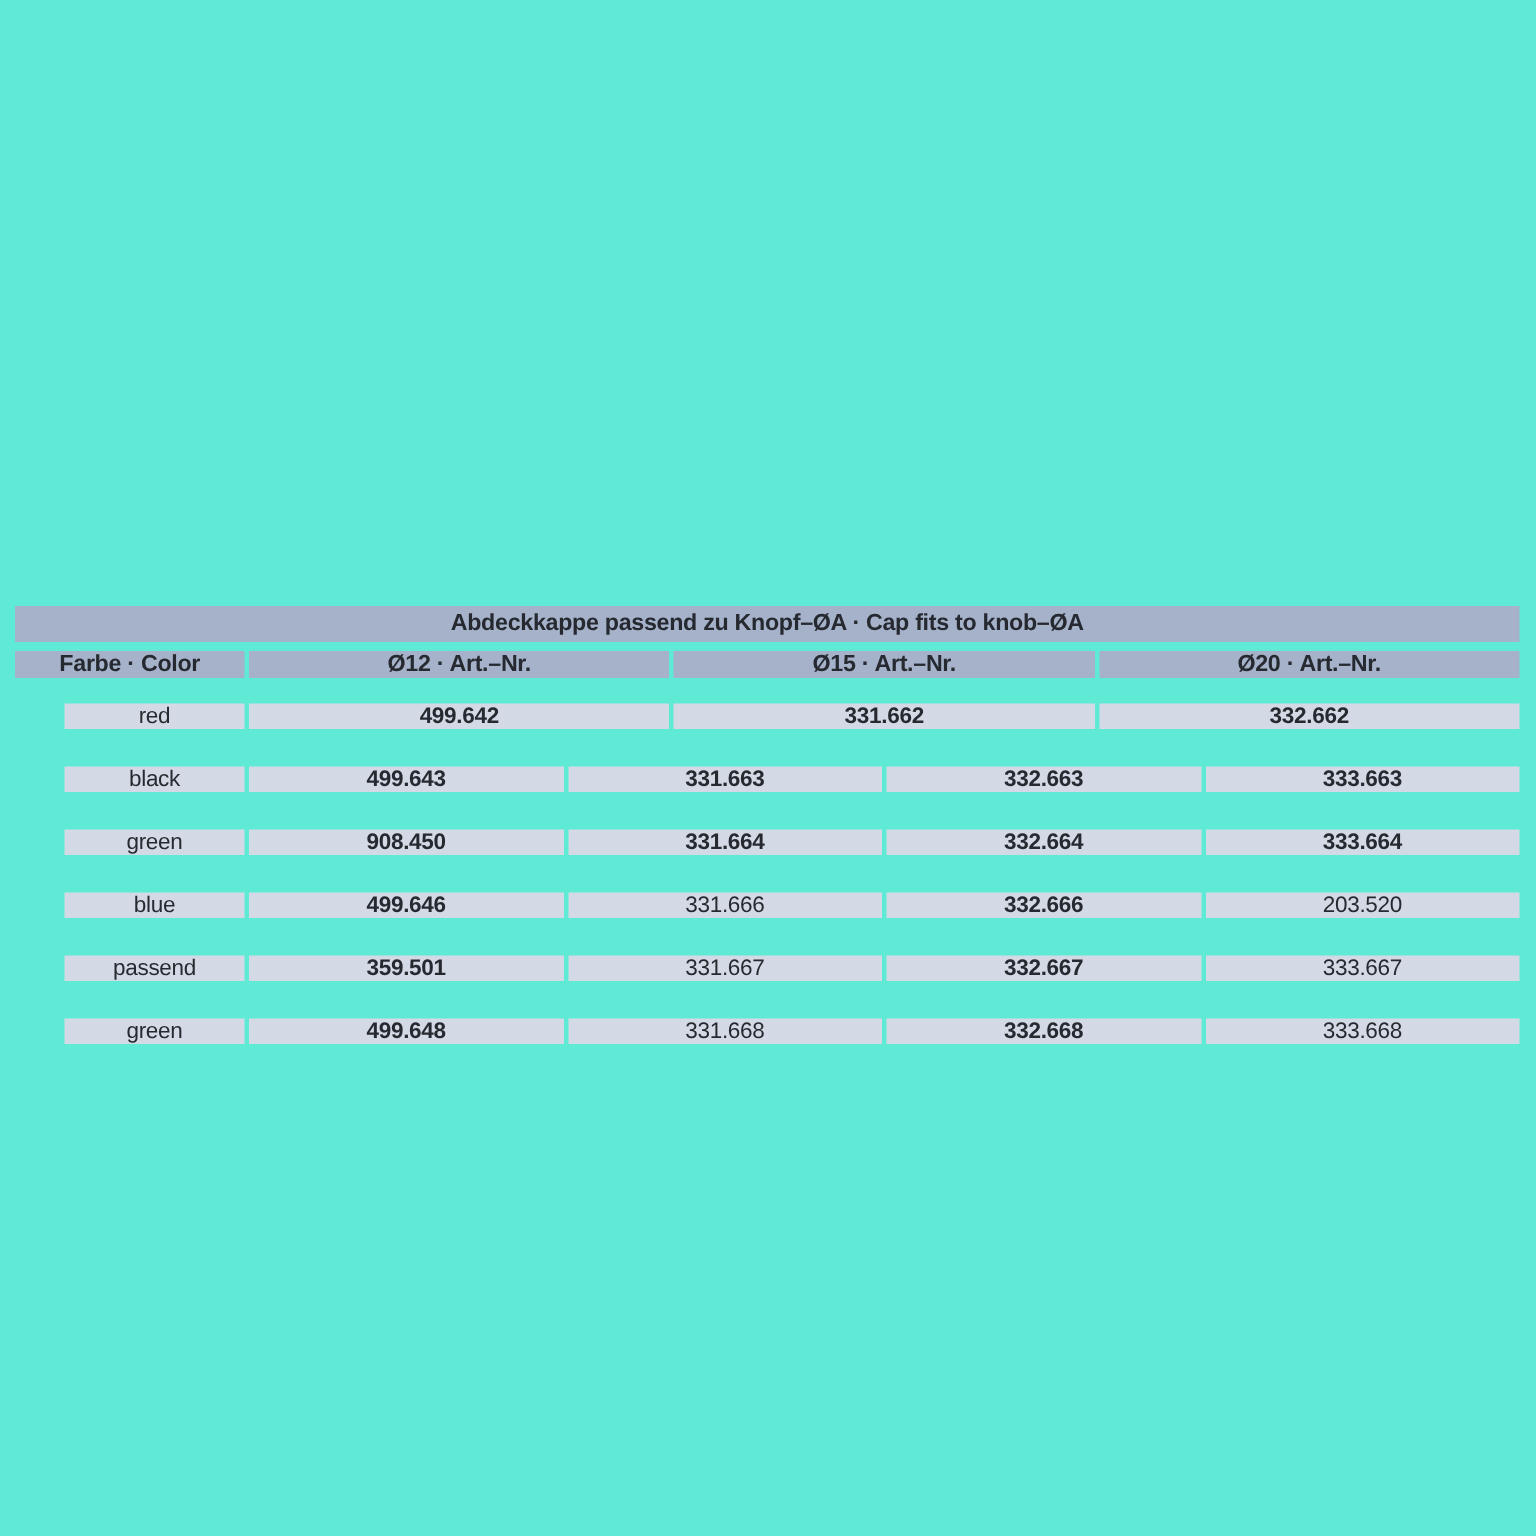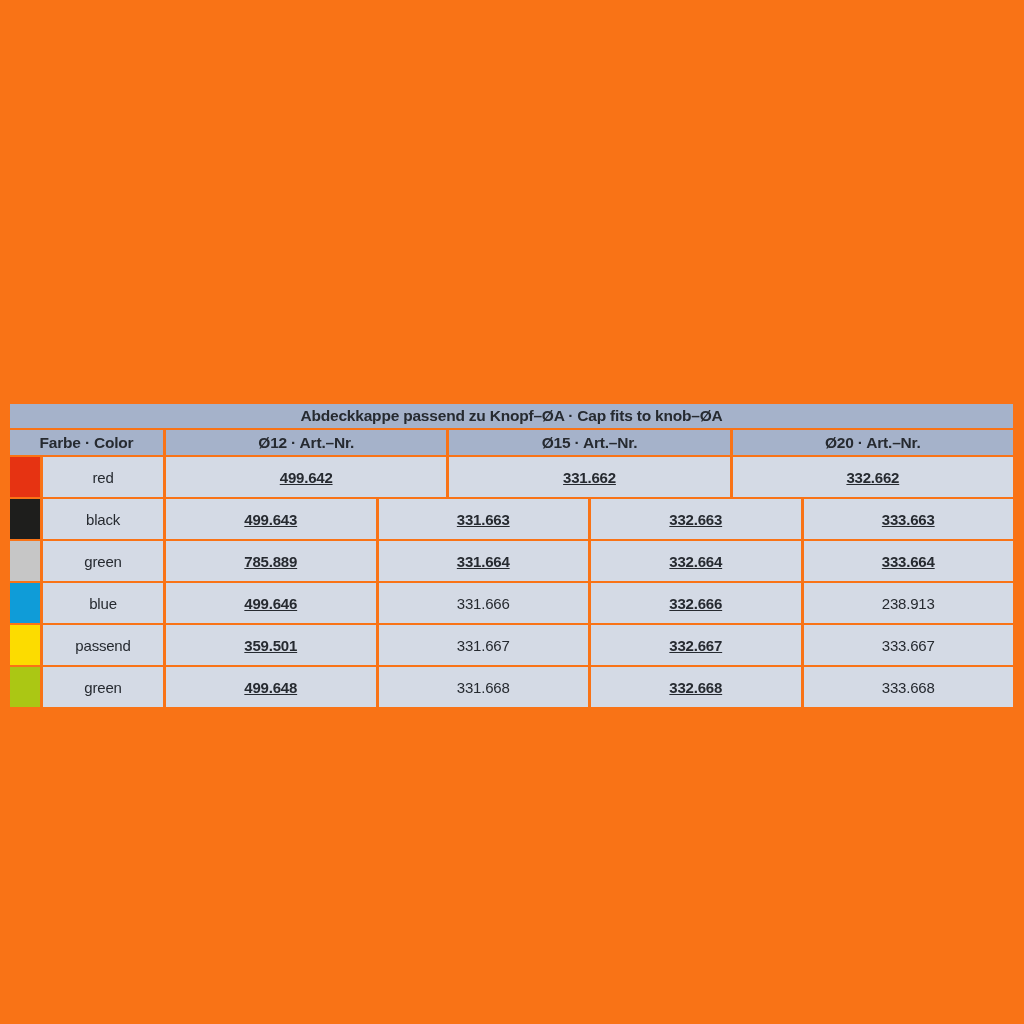--- a/index.html
+++ b/index.html
@@ -4,21 +4,21 @@
 <style>
   html, body {
     margin: 0;
     padding: 0;
     background: #ffffff;
   }
   .stage {
     position: relative;
     width: 1024px;
     height: 1024px;
-    background: #f97316;
+    background: #5eead4;
     font-family: "Liberation Sans", sans-serif;
     color: var(--text, #262a30);
     overflow: hidden;
   }
   .caps-table {
     position: absolute;
     left: 10px;
     top: 404px;
     width: 1003px;
     display: flex;
@@ -31,20 +31,21 @@
     display: flex;
     align-items: center;
     justify-content: center;
     font-weight: bold;
     font-size: 15.5px;
     letter-spacing: -0.2px;
   }
   .row {
     display: flex;
     gap: 3px;
+    align-items: center;
   }
   .header-row { height: 25px; }
   .data-row { height: 40px; }
   .cell {
     display: flex;
     align-items: center;
     justify-content: center;
     font-size: 15px;
     letter-spacing: -0.2px;
     overflow: hidden;
@@ -54,21 +55,21 @@
     font-weight: bold;
     font-size: 15.5px;
   }
   .data-row .cell {
     background: var(--row-bg, #d4dae5);
   }
   .col-label { width: 153px; flex: none; }
   .swatch    { width: 30px;  flex: none; }
   .name      { width: 120px; flex: none; }
   .num       { flex: 1; }
-  .bold      { font-weight: bold; text-decoration: underline; }
+  .bold      { font-weight: bold; }
 </style>
 </head>
 <body>
 
 <div class="stage">
   <div class="caps-table">
 
     <div class="title-bar">Abdeckkappe passend zu Knopf–ØA · Cap fits to knob–ØA</div>
 
     <div class="row header-row">
@@ -91,33 +92,33 @@
       <div class="cell name">black</div>
       <div class="cell num bold">499.643</div>
       <div class="cell num bold">331.663</div>
       <div class="cell num bold">332.663</div>
       <div class="cell num bold">333.663</div>
     </div>
 
     <div class="row data-row">
       <div class="cell swatch" style="background: rgb(198, 198, 198);"></div>
       <div class="cell name">green</div>
-      <div class="cell num bold">785.889</div>
+      <div class="cell num bold">908.450</div>
       <div class="cell num bold">331.664</div>
       <div class="cell num bold">332.664</div>
       <div class="cell num bold">333.664</div>
     </div>
 
     <div class="row data-row">
       <div class="cell swatch" style="background: rgb(15, 156, 216);"></div>
       <div class="cell name">blue</div>
       <div class="cell num bold">499.646</div>
       <div class="cell num">331.666</div>
       <div class="cell num bold">332.666</div>
-      <div class="cell num">238.913</div>
+      <div class="cell num">203.520</div>
     </div>
 
     <div class="row data-row">
       <div class="cell swatch" style="background: rgb(252, 220, 0);"></div>
       <div class="cell name">passend</div>
       <div class="cell num bold">359.501</div>
       <div class="cell num">331.667</div>
       <div class="cell num bold">332.667</div>
       <div class="cell num">333.667</div>
     </div>

